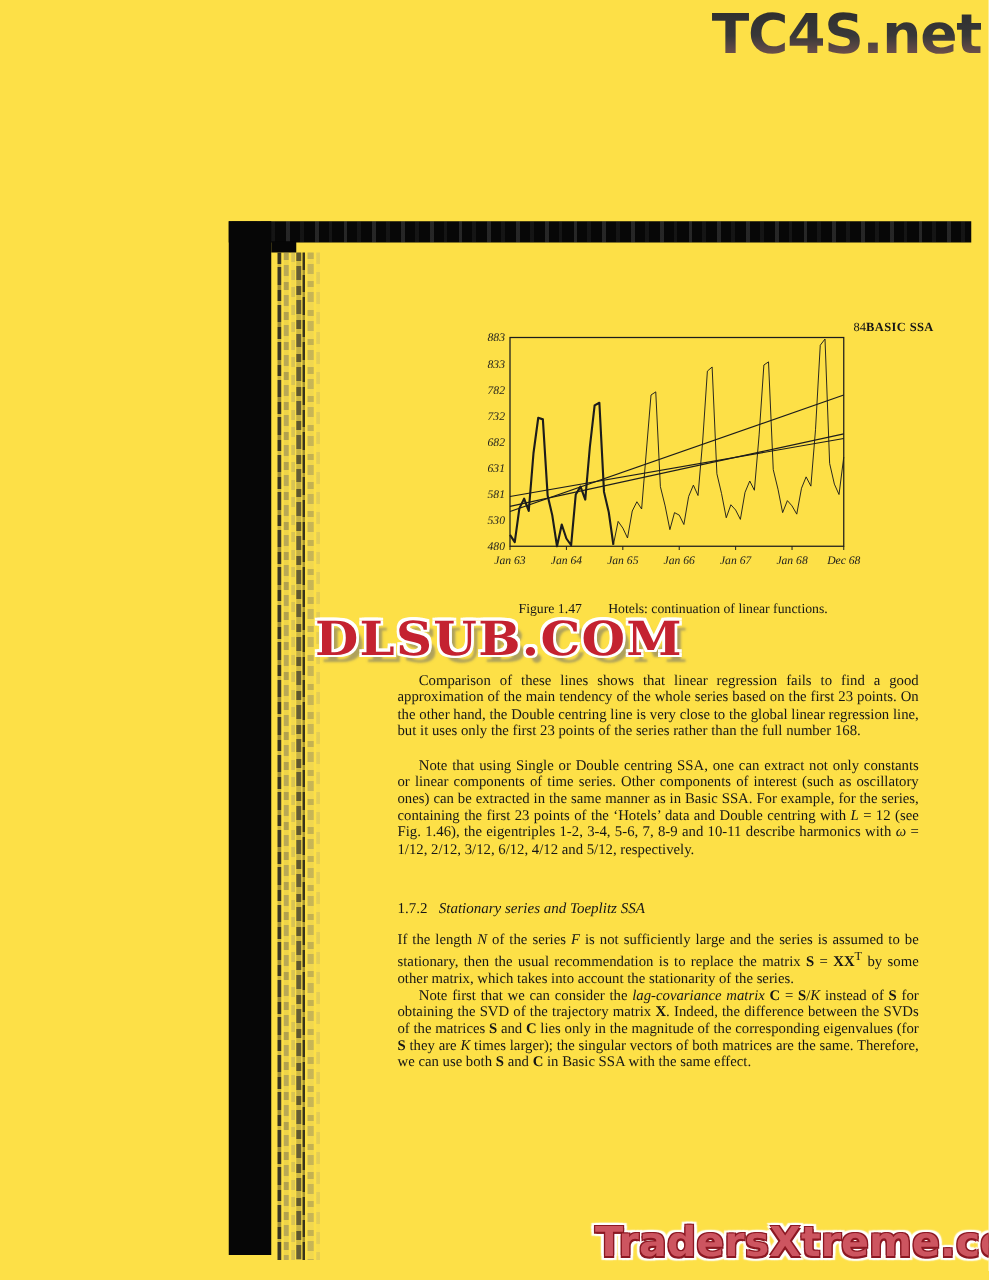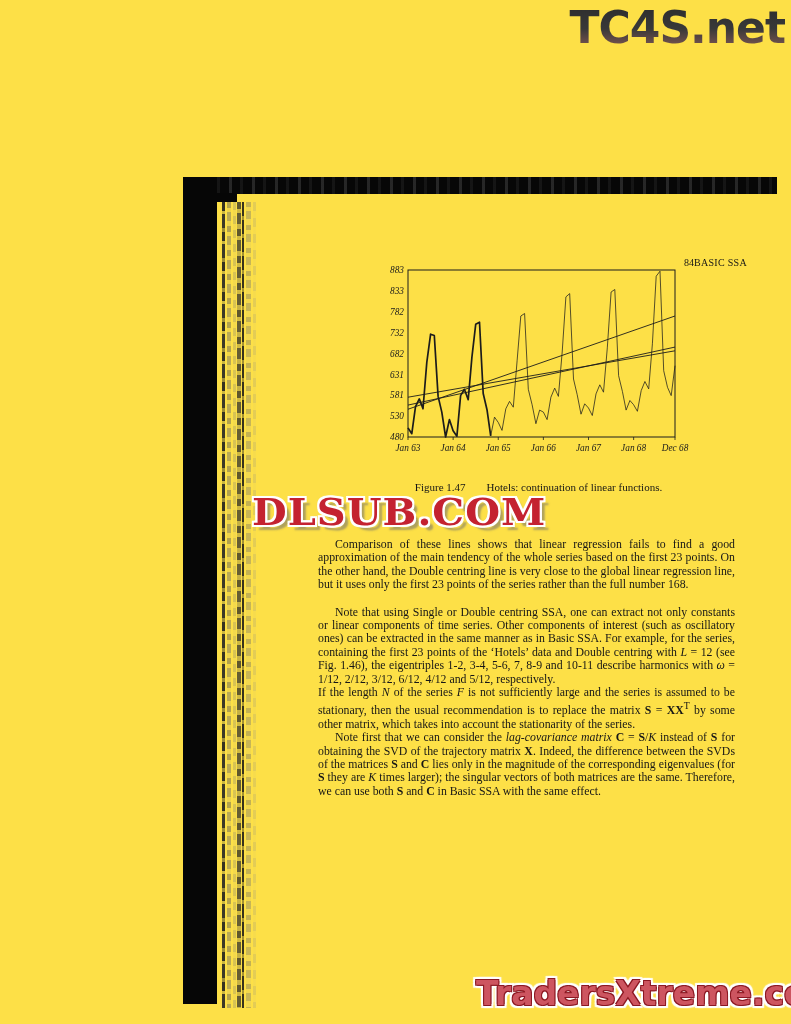--- a/index.html
+++ b/index.html
@@ -37,21 +37,21 @@
   .st3{left:233px;width:3px;opacity:.28;background:repeating-linear-gradient(180deg,#777 0 8px,rgba(140,140,140,.3) 8px 14px);}
   .st4{left:237px;width:4px;opacity:.72;background:repeating-linear-gradient(180deg,#222 0 7px,rgba(40,40,40,.3) 7px 11px,#2b2b2b 11px 22px,rgba(60,60,60,.4) 22px 27px);}
   .st5{left:242px;width:2px;opacity:.85;background:repeating-linear-gradient(180deg,#141414 0 14px,rgba(20,20,20,.45) 14px 18px);}
   .st6{left:246px;width:5px;opacity:.38;background:repeating-linear-gradient(180deg,#666 0 5px,rgba(130,130,130,.25) 5px 9px,#707070 9px 17px,rgba(150,150,150,.3) 17px 23px);}
   .st7{left:253px;width:3px;opacity:.22;background:repeating-linear-gradient(180deg,#888 0 9px,rgba(160,160,160,.3) 9px 16px);}
 
   
   .page-head{position:absolute;left:328px;top:241px;width:419px;display:flex;
         justify-content:flex-end;font-size:10px;margin-top:16px;}
   .page-head .folio{font-weight:400;}
-  .page-head .running{font-weight:400;letter-spacing:.3px;}
+  .page-head .running{font-weight:700;letter-spacing:.3px;}
 
   .chart{position:absolute;left:384px;top:263px;width:312px;height:200px;font-style:italic;}
   #chart-svg{width:312px;height:200px;display:block;}
   #chart-svg text{font-family:"Liberation Serif",serif;}
 
   .caption{position:absolute;left:330px;top:481px;width:417px;text-align:center;font-size:11px;}
   .caption .cap-label{font-style:normal;margin-right:21px;}
   .caption .cap-text{}
 
   .textcol{position:absolute;left:318px;top:538px;width:417px;
@@ -122,19 +122,22 @@
 
   <div class="caption">
     <span class="cap-label">Figure 1.47</span><span class="cap-text">Hotels: continuation of linear functions.</span>
   </div>
 
   <div class="dlsub">DLSUB.COM</div>
 
   <div class="textcol">
     <p>Comparison of these lines shows that linear regression fails to find a good approximation of the main tendency of the whole series based on the first 23 points. On the other hand, the Double centring line is very close to the global linear regression line, but it uses only the first 23 points of the series rather than the full number 168.</p>
     <p class="gap">Note that using Single or Double centring SSA, one can extract not only constants or linear components of time series. Other components of interest (such as oscillatory ones) can be extracted in the same manner as in Basic SSA. For example, for the series, containing the first 23 points of the ‘Hotels’ data and Double centring with <i>L</i> = 12 (see Fig. 1.46), the eigentriples 1-2, 3-4, 5-6, 7, 8-9 and 10-11 describe harmonics with <i>ω</i> = 1/12, 2/12, 3/12, 6/12, 4/12 and 5/12, respectively.</p>
+    <div class="sect-head">
+      <span class="num">1.7.2</span><span class="ttl">Stationary series and Toeplitz SSA</span>
+    </div>
     <p class="noindent">If the length <i>N</i> of the series <i>F</i> is not sufficiently large and the series is assumed to be stationary, then the usual recommendation is to replace the matrix <b>S</b> = <b>XX</b><sup>T</sup> by some other matrix, which takes into account the stationarity of the series.</p>
     <p>Note first that we can consider the <i>lag-covariance matrix</i> <b>C</b> = <b>S</b>/<i>K</i> instead of <b>S</b> for obtaining the SVD of the trajectory matrix <b>X</b>. Indeed, the difference between the SVDs of the matrices <b>S</b> and <b>C</b> lies only in the magnitude of the corresponding eigenvalues (for <b>S</b> they are <i>K</i> times larger); the singular vectors of both matrices are the same. Therefore, we can use both <b>S</b> and <b>C</b> in Basic SSA with the same effect.</p>
   </div>
 
   <div class="tradersx">TradersXtreme.com</div>
 
 </div>
 
 </body></html>

